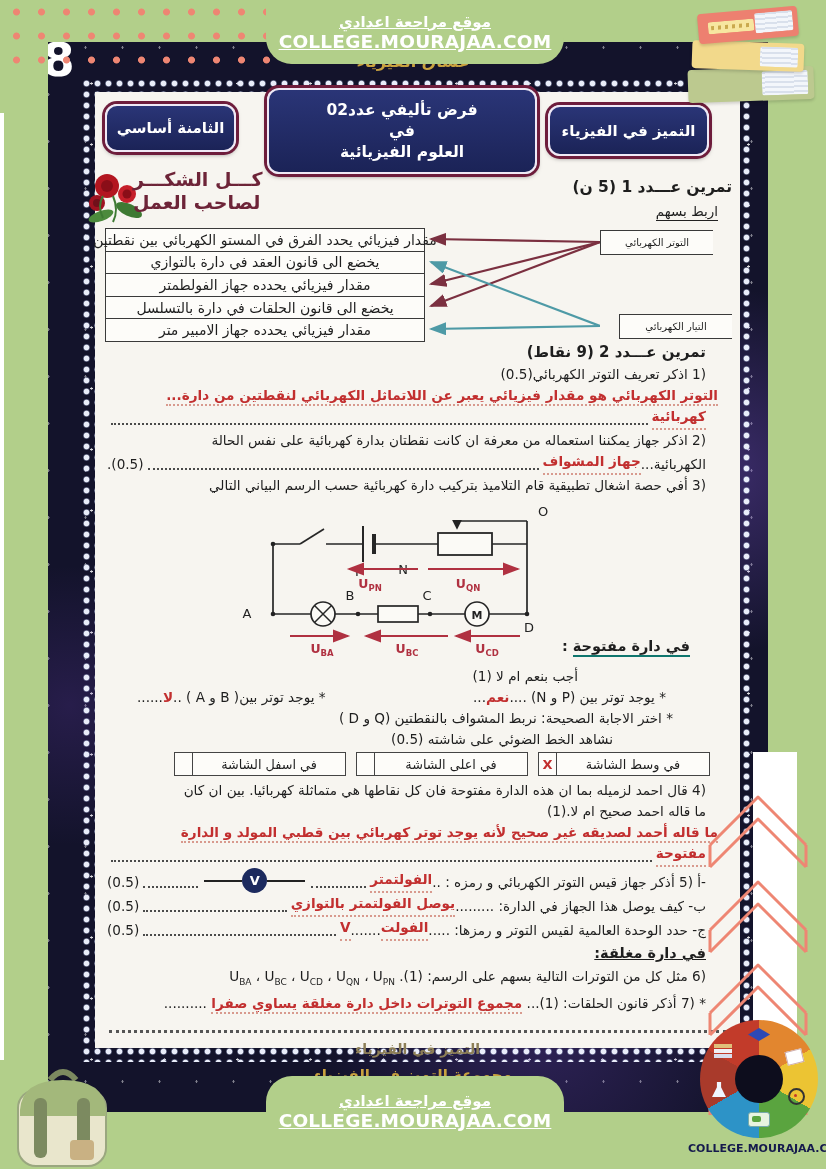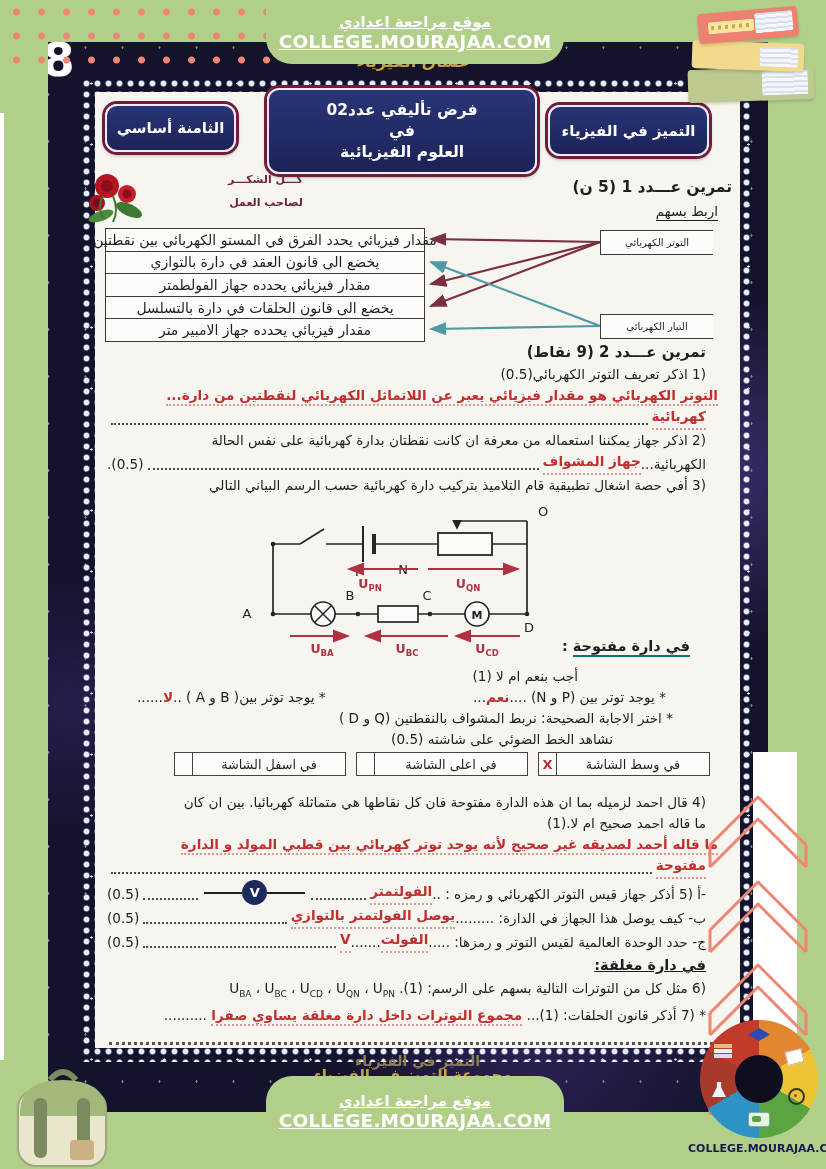--- a/index.html
+++ b/index.html
@@ -26,33 +26,33 @@
   .obs-top{left:285px;top:10px;width:160px;}
   .obs-bottom{left:255px;top:1024px;width:220px;font-size:15px;}
   
   .doc{position:absolute;left:47px;top:50px;width:645px;height:956px;background:#f7f5f0;z-index:2;direction:rtl;}
   .badge{position:absolute;background:linear-gradient(#2a3577,#1b2357);color:#fff;font-weight:bold;text-align:center;
         border:2px solid #efe9f6;border-radius:12px;box-shadow:0 0 0 3px #6e1d3c,0 2px 5px rgba(0,0,0,.55);
         display:flex;flex-direction:column;align-items:center;justify-content:center;}
   .badge-left{left:10px;top:12px;width:127px;height:44px;font-size:15px;}
   .badge-center{left:172px;top:-4px;width:266px;height:82px;font-size:15.5px;line-height:21px;}
   .badge-right{left:453px;top:13px;width:157px;height:47px;font-size:15px;}
-  .thanks{position:absolute;left:38px;top:76px;width:170px;text-align:right;color:#6d2438;font-weight:bold;
-        font-size:11px;line-height:23px;}
+  .thanks{position:absolute;left:38px;top:76px;width:170px;text-align:left;color:#6d2438;font-weight:bold;
+        font-size:19px;line-height:23px;}
   .roses{position:absolute;left:-12px;top:74px;width:66px;height:58px;}
   .ex1-title{position:absolute;right:8px;top:86px;font-size:15.5px;font-weight:bold;}
   .ex1-sub{position:absolute;right:22px;top:111px;font-size:13.5px;border-bottom:1.6px solid #222;padding-bottom:1px;}
   .deftable{position:absolute;right:auto;left:10px;top:136px;width:318px;height:112px;border:1.6px solid #3a3a3a;
         display:flex;flex-direction:column;background:#fdfcf9;}
   .defrow{flex:1;border-bottom:1.4px solid #3a3a3a;font-size:14px;display:flex;align-items:center;justify-content:center;
         white-space:nowrap;}
   .defrow:last-child{border-bottom:none;}
   .term{position:absolute;width:112px;height:23px;border:1.6px solid #3a3a3a;border-right:none;background:#fdfcf9;
         font-size:10px;display:flex;align-items:center;justify-content:center;}
-  .term1{left:505px;top:138px;} .term2{left:505px;top:222px;}
+  .term1{left:505px;top:138px;} .term2{left:524px;top:222px;}
   .match-arrows{position:absolute;left:328px;top:136px;width:177px;height:114px;}
   
   .content{position:absolute;left:12px;top:250px;width:621px;}
   .line{min-height:21px;line-height:21px;font-size:13.6px;margin-right:22px;}
   .ex2-title{font-size:15px;font-weight:bold;height:22px;}
   .ans{color:#c22f2f;font-weight:bold;border-bottom:2px dotted #d89a8e;padding-bottom:1px;}
   .red{color:#c22f2f;font-weight:bold;}
   .fx{display:flex;align-items:flex-end;}
   .lead{flex:1;border-bottom:2px dotted #4a4a4a;margin:0 4px 5px;min-width:14px;}
   .fullred{margin-right:10px;}
@@ -270,21 +270,21 @@
           <span class="opt">
             <span class="olabel">في اعلى الشاشة</span>
             <span class="chk"></span>
           </span>
           <span class="opt">
             <span class="olabel">في اسفل الشاشة</span>
             <span class="chk"></span>
           </span>
         </div>
 
-        <div class="line" style="margin-top:16px;"><span dir="ltr">4)</span> <span>قال احمد لزميله بما ان هذه الدارة مفتوحة فان كل نقاطها هي متماثلة كهربائيا. بين ان كان</span></div>
+        <div class="line" style="margin-top:4px;"><span dir="ltr">4)</span> <span>قال احمد لزميله بما ان هذه الدارة مفتوحة فان كل نقاطها هي متماثلة كهربائيا. بين ان كان</span></div>
         <div class="line">ما قاله احمد صحيح ام لا.(1)</div>
         <div class="line fullred"><span class="ans">ما قاله أحمد لصديقه غير صحيح لأنه يوجد توتر كهربائي بين قطبي المولد و الدارة</span></div>
         <div class="line fx">
             <span class="ans">مفتوحة</span>
             <span class="lead"></span>
           </div>
 
         <div class="line fx" style="height:26px;">
           <span dir="ltr">5) أ-</span>
             <span>&nbsp;</span>

